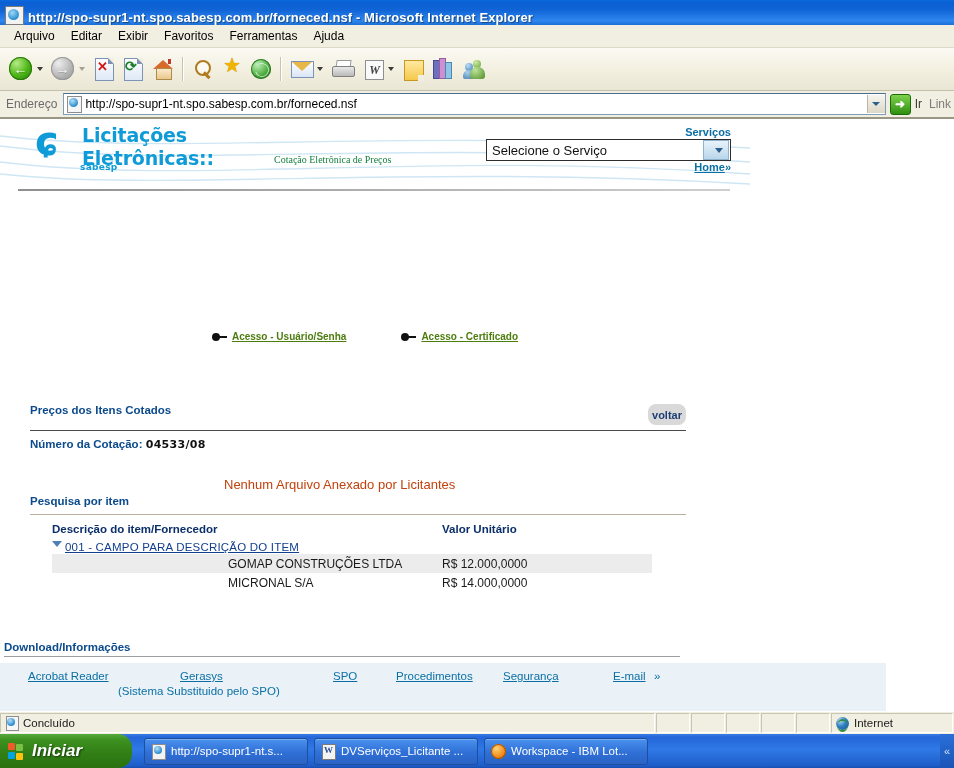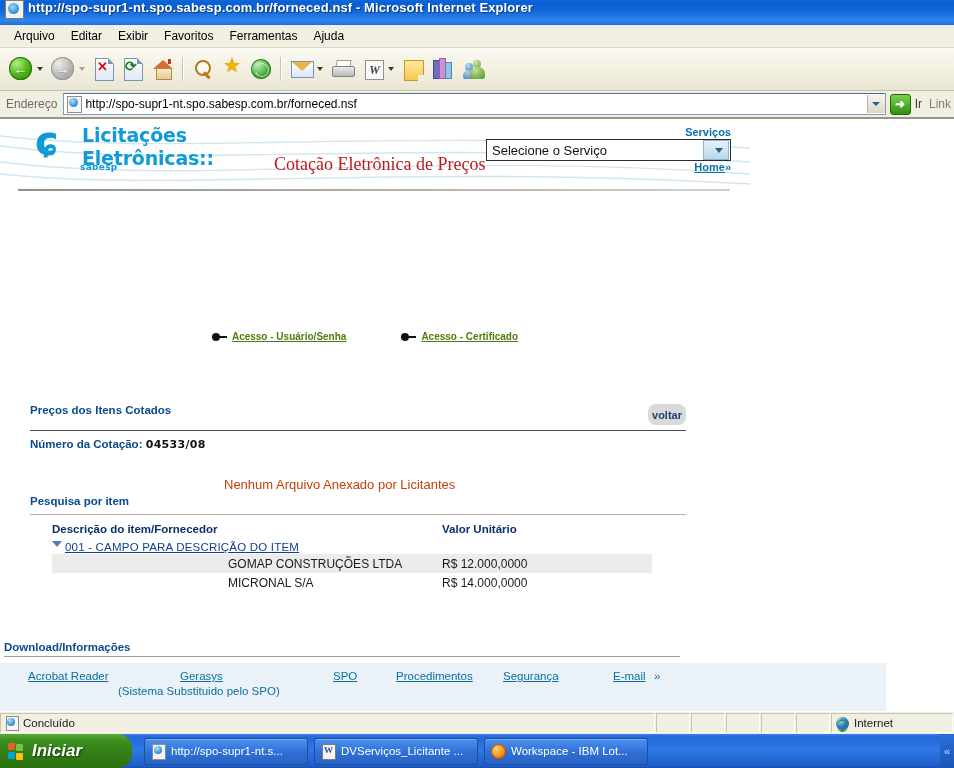--- a/index.html
+++ b/index.html
@@ -9,21 +9,21 @@
     font-size:12px;
     background:#ffffff;
     -webkit-font-smoothing:none;
   }
   .win{width:954px;height:768px;position:relative;display:flex;flex-direction:column;background:#d6d2c2;}
 
   
   .titlebar{
     height:25px;flex:0 0 25px;
     background:linear-gradient(to bottom,#0a6ce0 0%,#0a5fd2 8%,#1064d6 40%,#2f86ee 82%,#1b6fd8 100%);
-    display:flex;align-items:flex-start;padding:0 2px;color:#fff;
+    display:flex;align-items:flex-end;padding:0 2px;color:#fff;
   }
   .titlebar .ticon{
     width:17px;height:17px;margin:0 4px 0 3px;flex:0 0 17px;
     background:#f2f2f2;border:1px solid #7a7a7a;border-radius:1px;position:relative;
   }
   .titlebar .ticon:before{
     content:"";position:absolute;left:2px;top:2px;width:11px;height:11px;
     background:radial-gradient(circle at 40% 35%, #9fd8f6 0%, #2a8fd0 70%, #13618f 100%);
     border-radius:50%;
   }
@@ -133,21 +133,21 @@
   .swoosh svg{display:block;}
   .logo-wrap{position:absolute;left:32px;top:2px;display:flex;align-items:flex-start;}
   .logo-mark{width:44px;height:48px;position:relative;margin-right:6px;}
   .logo-mark .g{
     position:absolute;left:3px;top:0;width:38px;height:36px;color:#0f9bd7;
     font-family:"DejaVu Sans",sans-serif;font-weight:bold;font-size:40px;line-height:34px;
   }
   .logo-mark .sabesp{position:absolute;left:0;bottom:0;font-size:9px;font-weight:bold;color:#0f9bd7;letter-spacing:.3px;font-family:"DejaVu Sans",sans-serif;margin-left:48px;}
   .logo-txt{line-height:23px;}
   .logo-txt div{color:#0f9bd7;font-weight:bold;font-size:19px;font-family:"DejaVu Sans",sans-serif;letter-spacing:-0.2px;}
-  .subttl{position:absolute;left:274px;top:32px;color:#b91c1c;font-size:18px;font-family:"Liberation Serif",serif;}
+  .subttl{position:absolute;left:274px;top:32px;color:#15803d;font-size:10px;font-family:"Liberation Serif",serif;}
   .svc-label{position:absolute;right:223px;top:4px;color:#0b6fa4;font-weight:bold;font-size:11px;}
   .svc-select{
     position:absolute;left:486px;top:17px;width:243px;height:20px;background:#fff;
     border:1px solid #2d2d2d;display:flex;align-items:center;font-size:13px;color:#111;
     font-family:"Liberation Sans",sans-serif;
   }
   .svc-select span{padding-left:5px;flex:1 1 auto;white-space:nowrap;overflow:hidden;}
   .svc-select .arrow{
     width:19px;height:18px;flex:0 0 19px;margin-right:1px;
     background:linear-gradient(to bottom,#e9f3fb,#b9d6ea);border:1px solid #8fb4cf;

